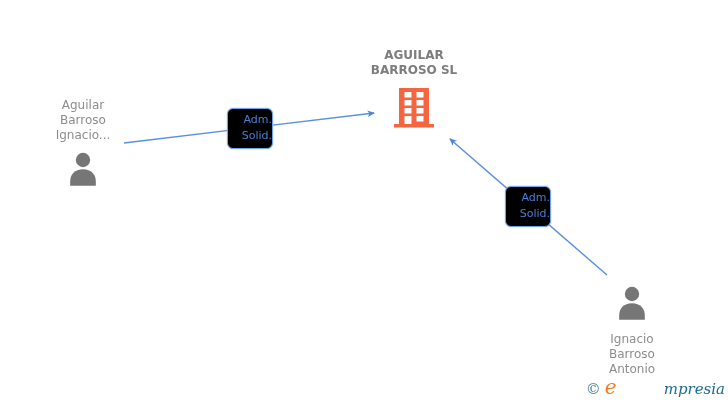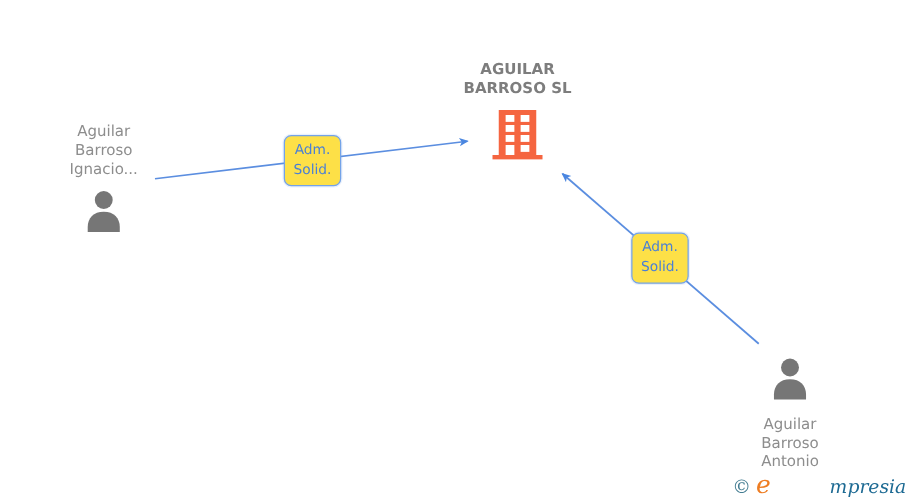--- a/index.html
+++ b/index.html
@@ -39,24 +39,24 @@
     color: #7d7d7d;
     text-align: center;
     width: 120px;
     margin-bottom: 7px;
   }
   .person-node .icon-wrap { margin-top: 6px; }
   .edge-label-box {
     position: absolute;
     width: 46px;
     padding: 3px 0 4px 0;
-    background: #fde047;
+    background: #000000;
     border: 1.5px solid #74a3e8;
     border-radius: 6px;
-    text-align: center;
+    text-align: right;
     box-shadow: 0 0 0 1px rgba(116,163,232,0.15);
   }
   .edge-label-line {
     display: block;
     font-size: 11px;
     line-height: 16px;
     color: #4a7fd6;
   }
   .watermark {
     position: absolute;
@@ -130,21 +130,21 @@
     </div>
   </div>
 
   <div class="node person-node" style="left:590px; top:283px; width:84px;">
     <div class="icon-wrap" style="margin:0 0 5px 0;">
       <svg width="40" height="40" viewBox="0 0 24 24">
         <circle cx="12" cy="6.6" r="4.3" fill="#767676"></circle>
         <path d="M12 12.2 C7.1 12.2 4.3 15.2 4.3 19.6 L4.3 22 L19.7 22 L19.7 19.6 C19.7 15.2 16.9 12.2 12 12.2 Z" fill="#767676"></path>
       </svg>
     </div>
-    <div class="node-label">Aguilar Barroso Antonio</div>
+    <div class="node-label">Ignacio Barroso Antonio</div>
   </div>
 
   <div class="edge-label-box" style="left:227px; top:108px;">
     <span class="edge-label-line">Adm.</span>
     <span class="edge-label-line">Solid.</span>
   </div>
 
   <div class="edge-label-box" style="left:505px; top:186px;">
     <span class="edge-label-line">Adm.</span>
     <span class="edge-label-line">Solid.</span>

